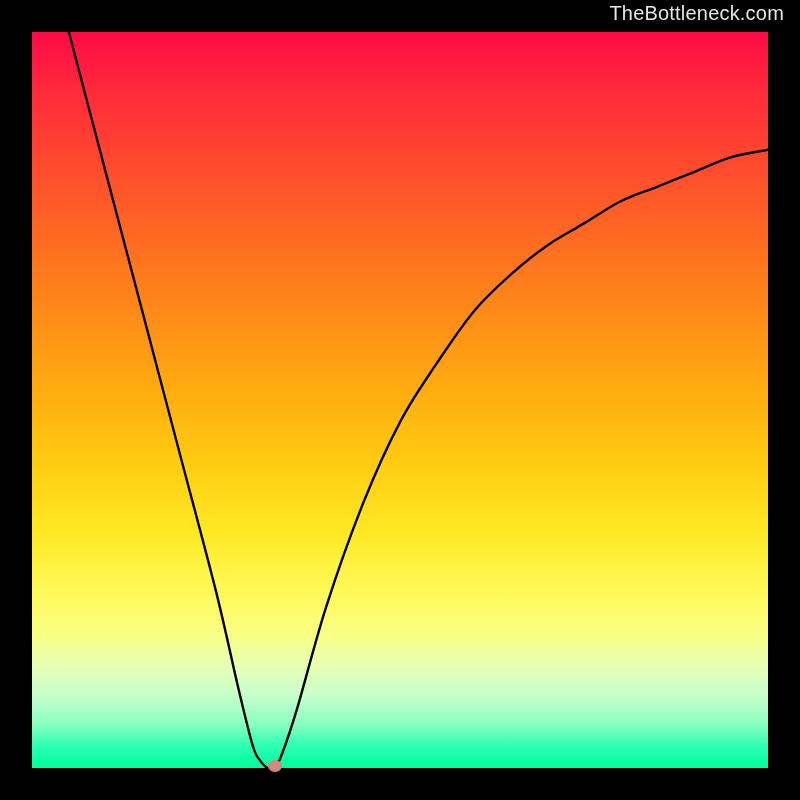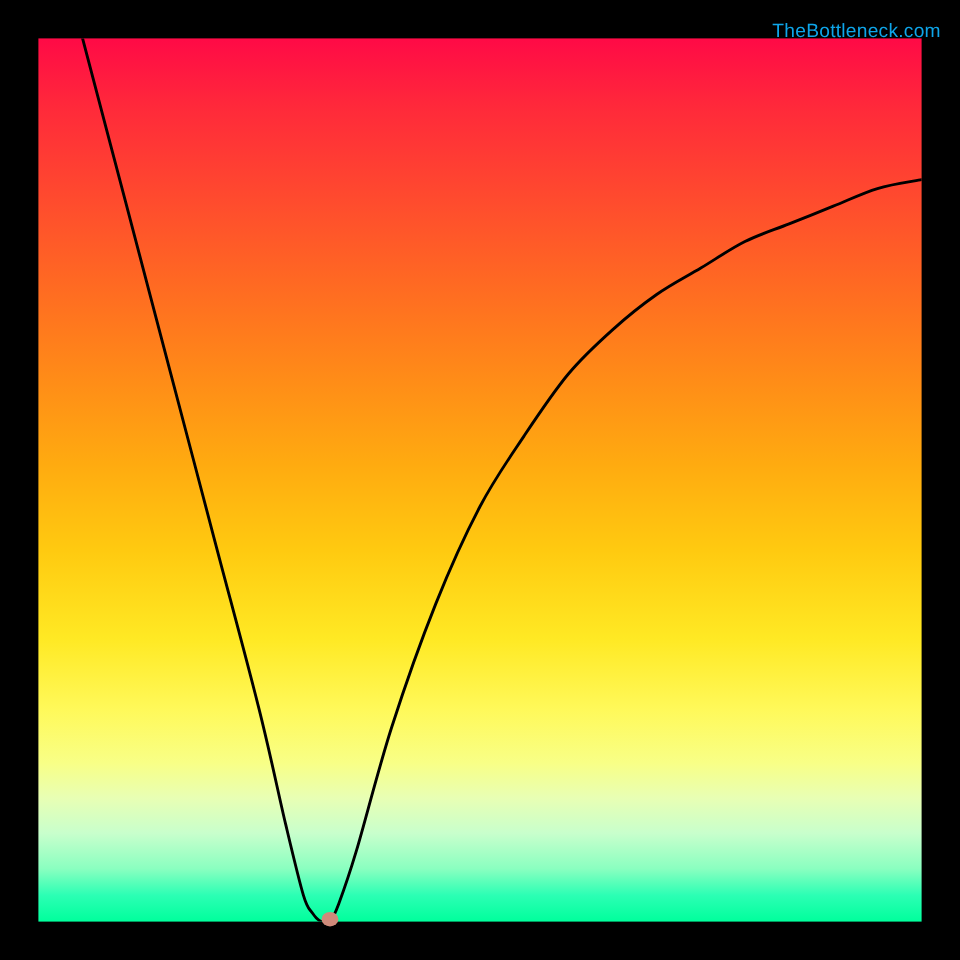--- a/index.html
+++ b/index.html
@@ -6,24 +6,24 @@
   body {
     width: 800px;
     height: 800px;
     background: #000;
     position: relative;
     overflow: hidden;
     font-family: Arial, Helvetica, sans-serif;
   }
   .watermark {
     position: absolute;
-    top: 18px;
+    top: 2px;
     right: 16px;
-    color: #0ea5e9;
-    font-size: 16px;
+    color: #e5e5e5;
+    font-size: 20px;
     font-weight: 500;
     z-index: 10;
     letter-spacing: 0.2px;
   }
   .plot-area {
     position: absolute;
     left: 32px;
     top: 32px;
     width: 736px;
     height: 736px;

